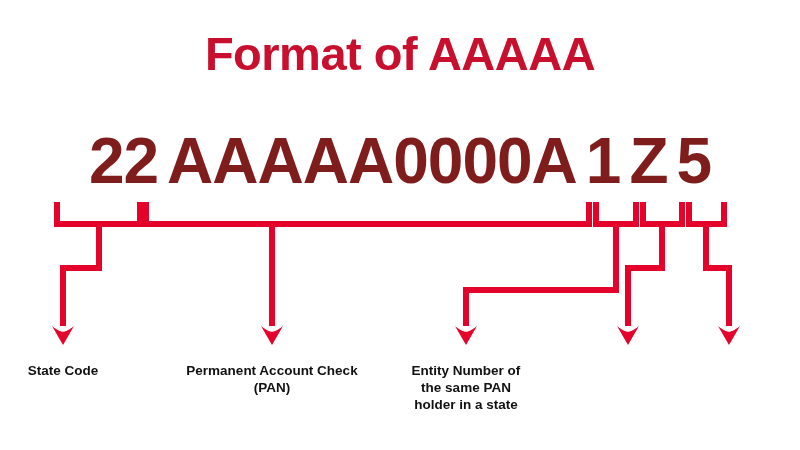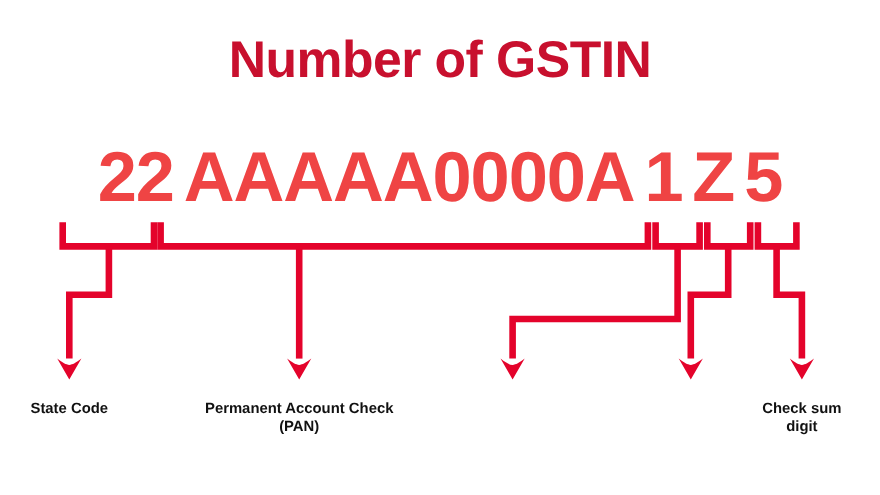--- a/index.html
+++ b/index.html
@@ -22,21 +22,21 @@
     color:#c8102e;
     white-space:nowrap;
   }
 
   #gstin{
     position:absolute;
     top:124px;left:0;width:800px;
     text-align:center;
     font-size:64px;
     font-weight:bold;
-    color:#ef4444;
+    color:#7f1d1d;
     white-space:nowrap;
     letter-spacing:-1px;
   }
   #gstin .seg{display:inline;}
   #gstin .sp{display:inline-block;width:9px;}
 
   #wires{
     position:absolute;
     left:0;top:0;
     width:800px;height:450px;
@@ -51,21 +51,21 @@
     color:#111111;
     line-height:17px;
     white-space:pre-line;
   }
 </style>
 </head>
 <body>
 
 <div id="stage">
 
-  <div id="title">Number of GSTIN</div>
+  <div id="title">Format of AAAAA</div>
 
   <div id="gstin">
     <span class="seg">22</span><span class="sp"></span><span class="seg">AAAAA0000A</span><span class="sp"></span><span class="seg">1</span><span class="sp"></span><span class="seg">Z</span><span class="sp"></span><span class="seg">5</span>
   </div>
 
   <svg id="wires" viewBox="0 0 800 450">
     <defs>
       <g id="arrowhead-shape">
         <path d="M 0,0 L -11,-19 C -6,-15 -3,-13.5 0,-13.2 C 3,-13.5 6,-15 11,-19 Z"></path>
       </g>
@@ -89,16 +89,17 @@
         <use x="0" y="0" fill="#e4032b" transform="translate(272,345)" xlink:href="#arrowhead-shape"></use>
         <use x="0" y="0" fill="#e4032b" transform="translate(466,345)" xlink:href="#arrowhead-shape"></use>
         <use x="0" y="0" fill="#e4032b" transform="translate(628,345)" xlink:href="#arrowhead-shape"></use>
         <use x="0" y="0" fill="#e4032b" transform="translate(729,345)" xlink:href="#arrowhead-shape"></use>
       </g>
   </svg>
 
   <div class="lbl" style="width: 140px; left: -7px; top: 362px;">State Code</div>
   <div class="lbl" style="width: 270px; left: 137px; top: 362px;">Permanent Account Check
 (PAN)</div>
-  <div class="lbl" style="width: 120px; left: 669px; top: 362px;">Check sum
-digit</div>
+  <div class="lbl" style="width: 180px; left: 376px; top: 362px;">Entity Number of
+the same PAN
+holder in a state</div>
 
 </div>
 
 </body></html>

